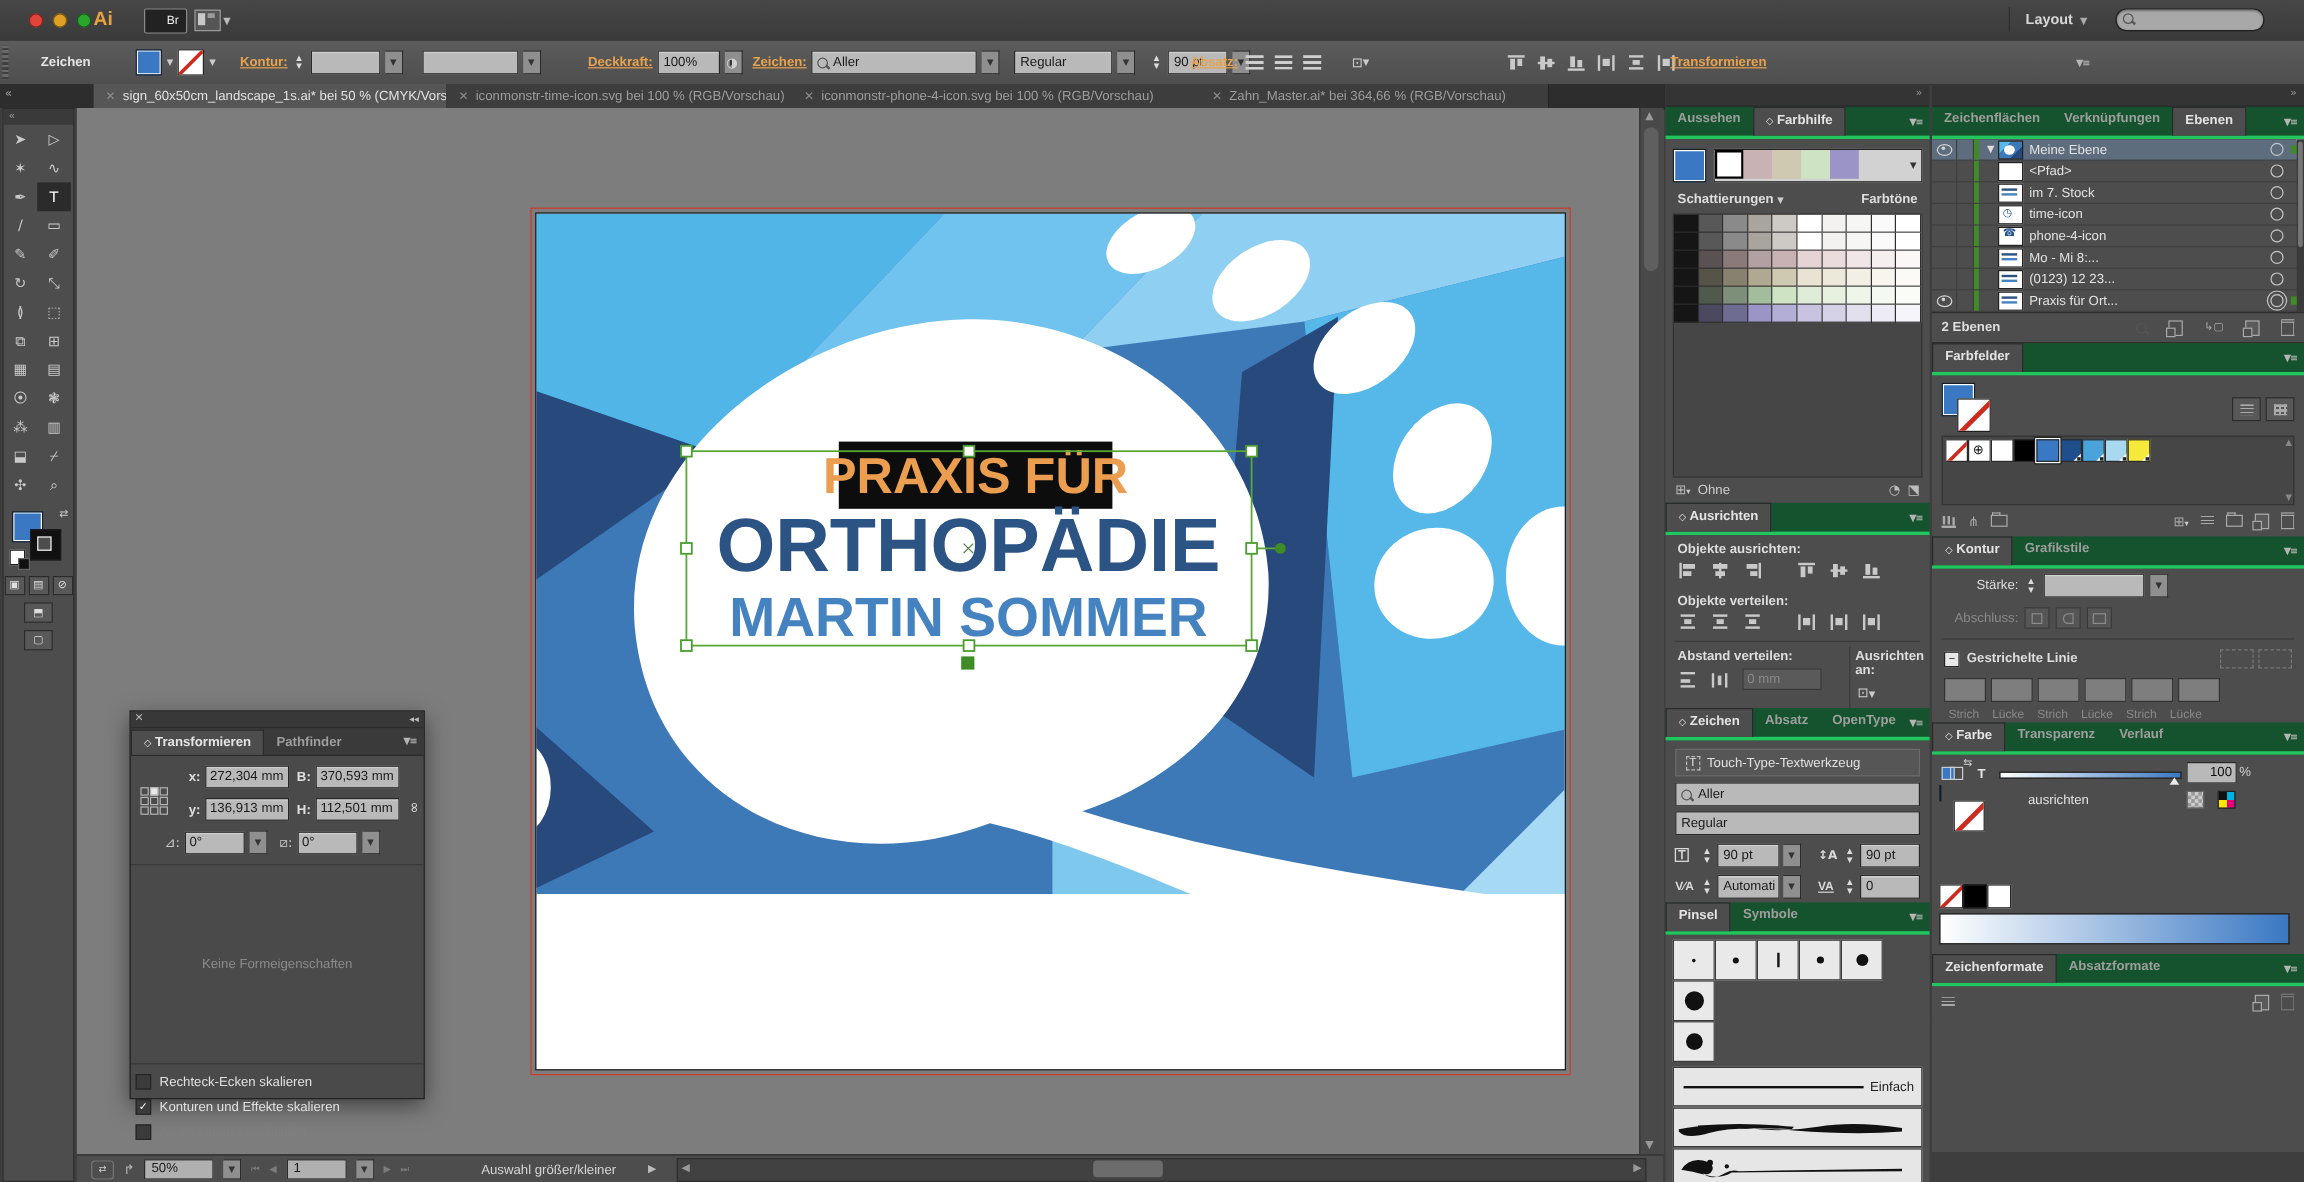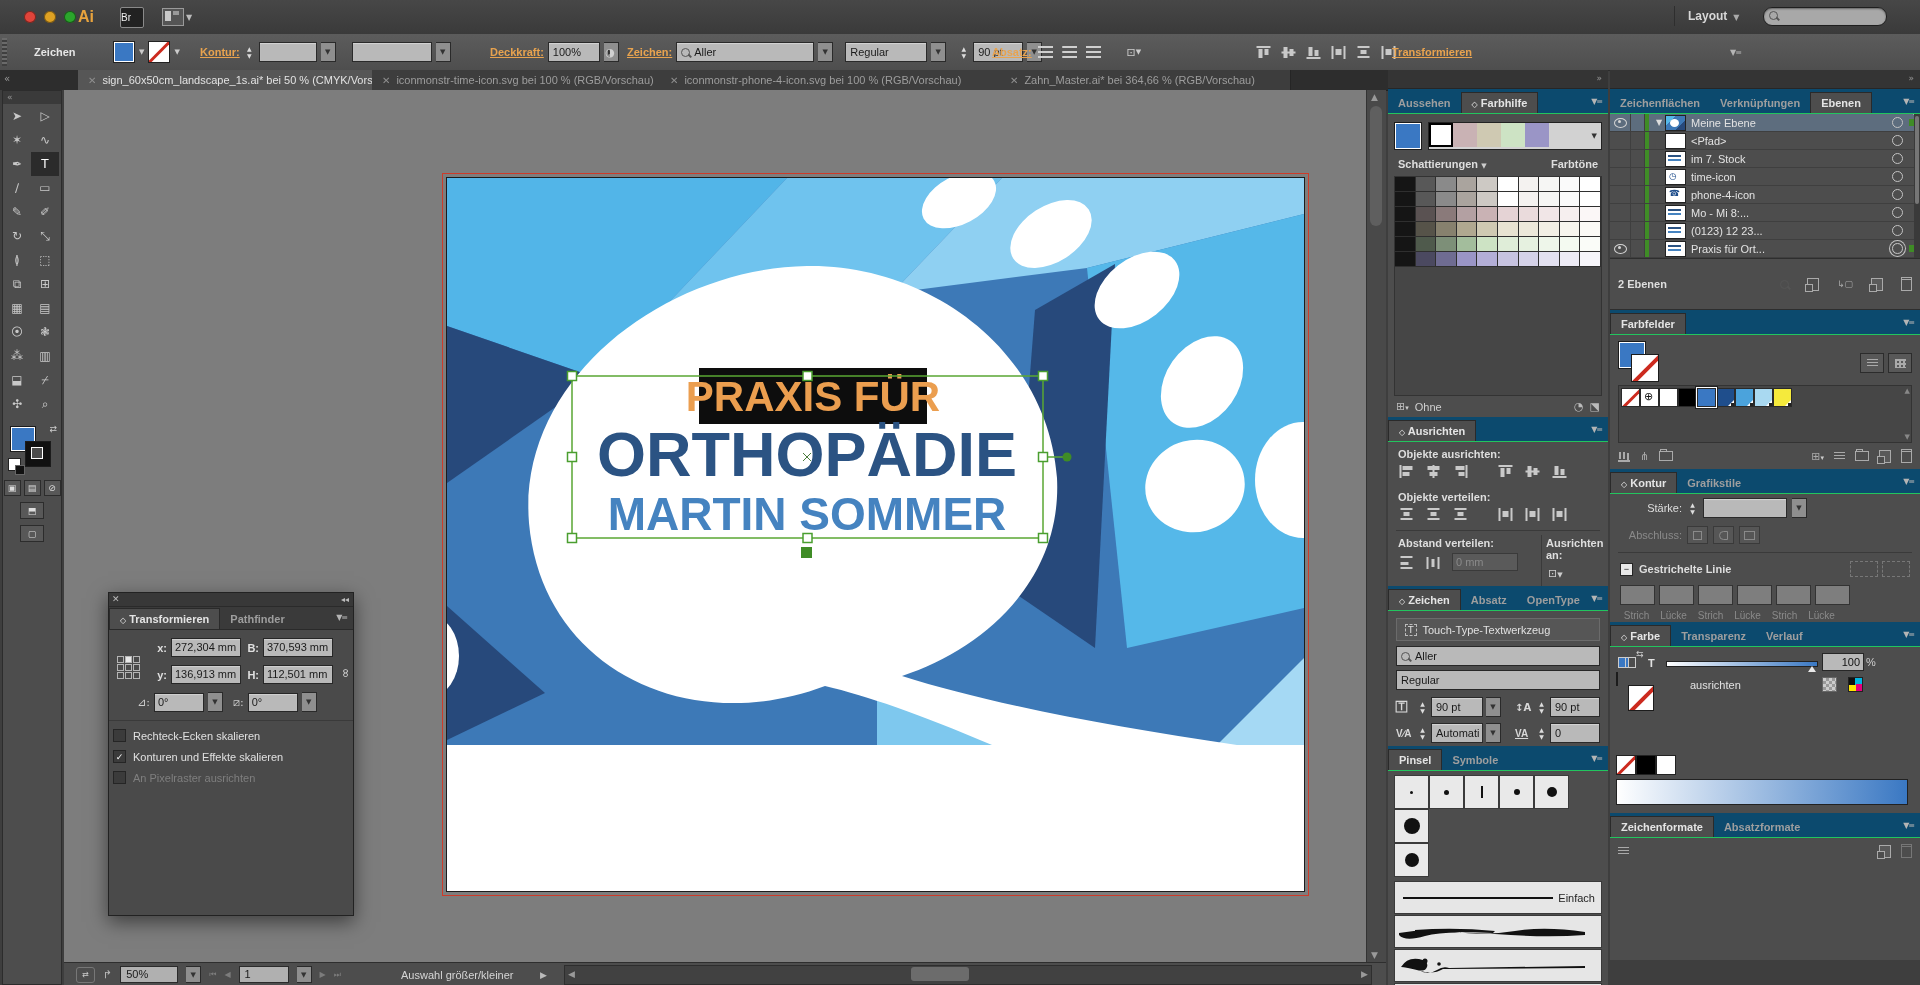--- a/index.html
+++ b/index.html
@@ -6,21 +6,21 @@
   #app{position:relative;width:1920px;height:985px;background:#3e3e3e;overflow:hidden;
        font-family:"Liberation Sans",sans-serif;font-size:11px;color:#cfcfcf;
        -webkit-font-smoothing:antialiased;}
   .uic{font-family:"DejaVu Sans",sans-serif;}
   
   .menubar{position:absolute;left:0;top:0;width:1920px;height:34px;
     background:linear-gradient(#474747,#3a3a3a);border-bottom:1px solid #262626;}
   .tl{position:absolute;top:11px;width:12px;height:12px;border-radius:50%;box-shadow:inset 0 0 0 1px rgba(0,0,0,.45);}
   .ai-logo{position:absolute;left:78px;top:8px;color:#e8a33d;font-weight:bold;font-size:16px;}
   .br-btn{position:absolute;left:120px;top:7px;width:22px;height:19px;border:1px solid #8a8a8a;
-    background:#222;color:#eee;font-size:10px;line-height:19px;border-radius:2px;}
+    background:#222;color:#eee;font-size:10px;text-align:center;line-height:19px;border-radius:2px;padding-left:12px;}
   .layout-ic{position:absolute;left:162px;top:8px;width:20px;height:16px;border:1px solid #9a9a9a;background:#555;}
   .layout-ic::before{content:"";position:absolute;left:2px;top:2px;width:6px;height:10px;background:#c9c9c9;}
   .layout-ic::after{content:"";position:absolute;left:10px;top:2px;width:6px;height:4px;background:#9a9a9a;}
   .layout-dd{position:absolute;left:186px;top:13px;color:#bbb;font-size:8px;}
   .menu-right-label{position:absolute;left:1688px;top:9px;color:#d8d8d8;font-weight:bold;font-size:12px;}
   .menu-right-label .car{font-size:8px;color:#aaa;margin-left:6px;}
   .search-pill{position:absolute;left:1763px;top:7px;width:122px;height:17px;border-radius:9px;
     background:#a8a8a8;border:1px solid #1f1f1f;box-shadow:inset 0 1px 2px rgba(0,0,0,.4);}
   .search-pill .mag{position:absolute;left:5px;top:3px;}
   .mi-mag{display:inline-block;width:7px;height:7px;border:1.5px solid #555;border-radius:50%;position:relative;}
@@ -113,21 +113,21 @@
   .sb-field{height:15px;background:#b0b0b0;border:1px solid #2a2a2a;color:#1a1a1a;padding:0 5px;line-height:15px;}
   .sb-dim{color:#7c7c7c;font-size:8px;}
   .sb-ic{width:17px;height:14px;border:1px solid #777;border-radius:3px;display:flex;align-items:center;justify-content:center;color:#ccc;font-size:8px;}
   .hscroll{position:absolute;left:500px;top:2px;width:806px;height:18px;background:#414141;border:1px solid #2e2e2e;}
   .hscroll .thumb{position:absolute;left:346px;top:1px;width:58px;height:14px;background:#6c6c6c;border-radius:3px;}
   
   .colA{position:absolute;left:1388px;top:70px;width:220px;height:890px;background:#4d4d4d;}
   .colB{position:absolute;left:1610px;top:70px;width:310px;height:890px;background:#4d4d4d;}
   .col-strip{height:18px;background:#343434;position:relative;border-bottom:1px solid #262626;}
   .col-strip .exp{position:absolute;right:6px;top:3px;color:#9a9a9a;font-size:9px;}
-  .ptab-row{height:24px;background:#0c4a6e;display:flex;align-items:flex-end;position:relative;border-bottom:1px solid #22c55e;}
+  .ptab-row{height:24px;background:#14532d;display:flex;position:relative;border-bottom:3px solid #22c55e;}
   .ptab-row .mi-flyout{position:absolute;right:6px;top:8px;}
   .pbody{position:relative;background:#4d4d4d;}
   .plabel{color:#dedede;font-weight:bold;}
   .pdim{color:#8d8d8d;}
   
   .fh-row1{display:flex;align-items:center;gap:6px;padding:8px 6px 4px;}
   .fh-base{width:26px;height:26px;background:#3a78c3;border:1px solid #1c1c1c;box-shadow:inset 0 0 0 1px #fff;}
   .fh-strip{position:relative;flex:1;height:26px;background:#d2d2d2;border:1px solid #222;display:flex;}
   .fh-chip{width:24px;height:24px;margin-top:0px;}
   .fh-chip.sel{box-shadow:inset 0 0 0 2px #000, inset 0 0 0 3px #fff;}
@@ -189,21 +189,21 @@
   .lthumb .tx{position:absolute;left:2px;top:3px;width:13px;height:2px;background:#2b5383;box-shadow:0 4px #4583c0;}
   .lthumb .clock{position:absolute;left:3px;top:1px;color:#1f4e8c;font-size:9px;line-height:11px;}
   .lthumb .phone{position:absolute;left:3px;top:0px;color:#1f4e8c;font-size:9px;}
   .lname{flex:1;color:#e2e2e2;white-space:nowrap;overflow:hidden;}
   .ltarget{width:9px;height:9px;border:1px solid #c4c4c4;border-radius:50%;margin-right:6px;flex:none;}
   .ltarget.tg{box-shadow:0 0 0 2px #4d4d4d,0 0 0 3px #c4c4c4;}
   .lsel{width:7px;height:7px;background:#3f8c26;margin-right:4px;flex:none;}
   .lcorner{position:absolute;right:0;top:0;width:0;height:0;border-top:7px solid #d9d9d9;border-left:7px solid transparent;}
   .lscroll{position:absolute;right:0;top:0;width:6px;height:100%;background:#3a3a3a;}
   .lscroll::after{content:"";position:absolute;left:1px;top:2px;width:4px;height:88px;background:#767676;border-radius:2px;}
-  .layer-foot{display:flex;align-items:center;gap:18px;padding:18px 8px;border-bottom:1px solid #2e2e2e;}
+  .layer-foot{display:flex;align-items:center;gap:18px;padding:5px 8px;border-bottom:1px solid #2e2e2e;}
   .layer-foot .sp{flex:1;}
   
   .ff-head{display:flex;align-items:flex-start;padding:6px 8px 2px;position:relative;}
   .ff-pair{position:relative;width:44px;height:40px;}
   .ff-fill{position:absolute;left:0;top:0;width:26px;height:26px;background:#3a78c3;border:1px solid #1c1c1c;box-shadow:inset 0 0 0 1px #fff;}
   .ff-stroke{position:absolute;left:13px;top:13px;width:26px;height:26px;background:#fff;border:1px solid #1c1c1c;overflow:hidden;}
   .ff-stroke::after{content:"";position:absolute;left:-4px;top:11px;width:40px;height:4px;background:#cc2a1e;transform:rotate(-45deg);}
   .ff-views{position:absolute;right:8px;top:18px;display:flex;gap:4px;}
   .viewbtn{width:22px;height:18px;border:1px solid #2c2c2c;background:#585858;display:flex;align-items:center;justify-content:center;}
   .swatchlist{margin:2px 8px 0;border:1px solid #333;height:52px;background:#464646;position:relative;padding:2px;}
@@ -539,20 +539,21 @@
         </div>
         <div class="fp-row" style="margin-left:20px">
           <span class="uic" style="color:#ccc">⊿:</span>
           <span class="fp-field" style="width:42px">0°</span>
             <span class="dd-car uic">▼</span>
           <span class="uic" style="color:#ccc;margin-left:6px">⧄:</span>
           <span class="fp-field" style="width:42px">0°</span>
             <span class="dd-car uic">▼</span>
         </div>
       </div>
+      <div class="fp-empty">Keine Formeigenschaften</div>
       <div class="fp-checks">
         <div class="fp-check">
             <span class="cbx"></span>
             <span>Rechteck-Ecken skalieren</span>
           </div>
         <div class="fp-check">
             <span class="cbx uic">✓</span>
             <span>Konturen und Effekte skalieren</span>
           </div>
         <div class="fp-check dim">

